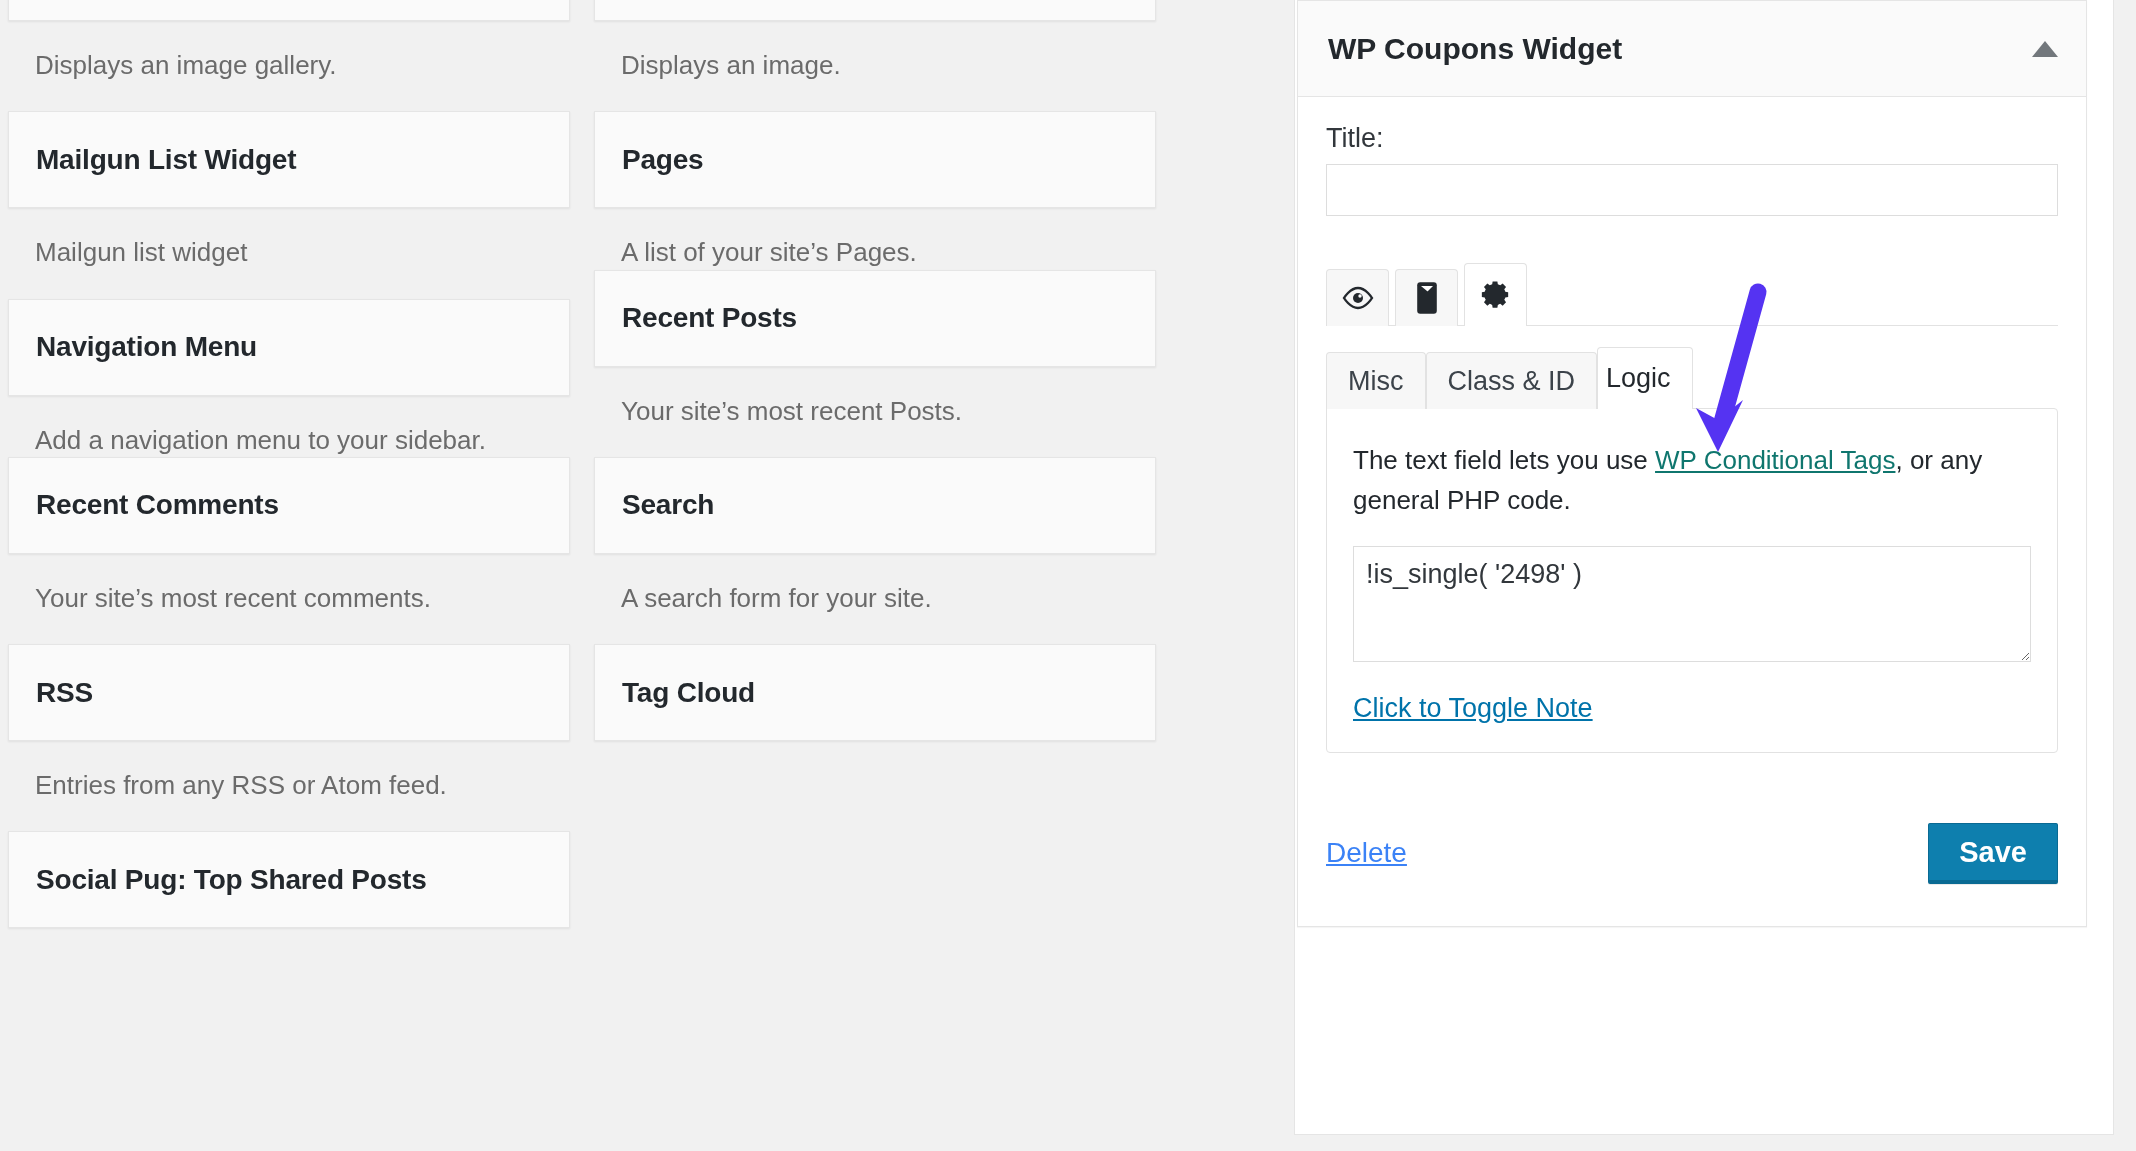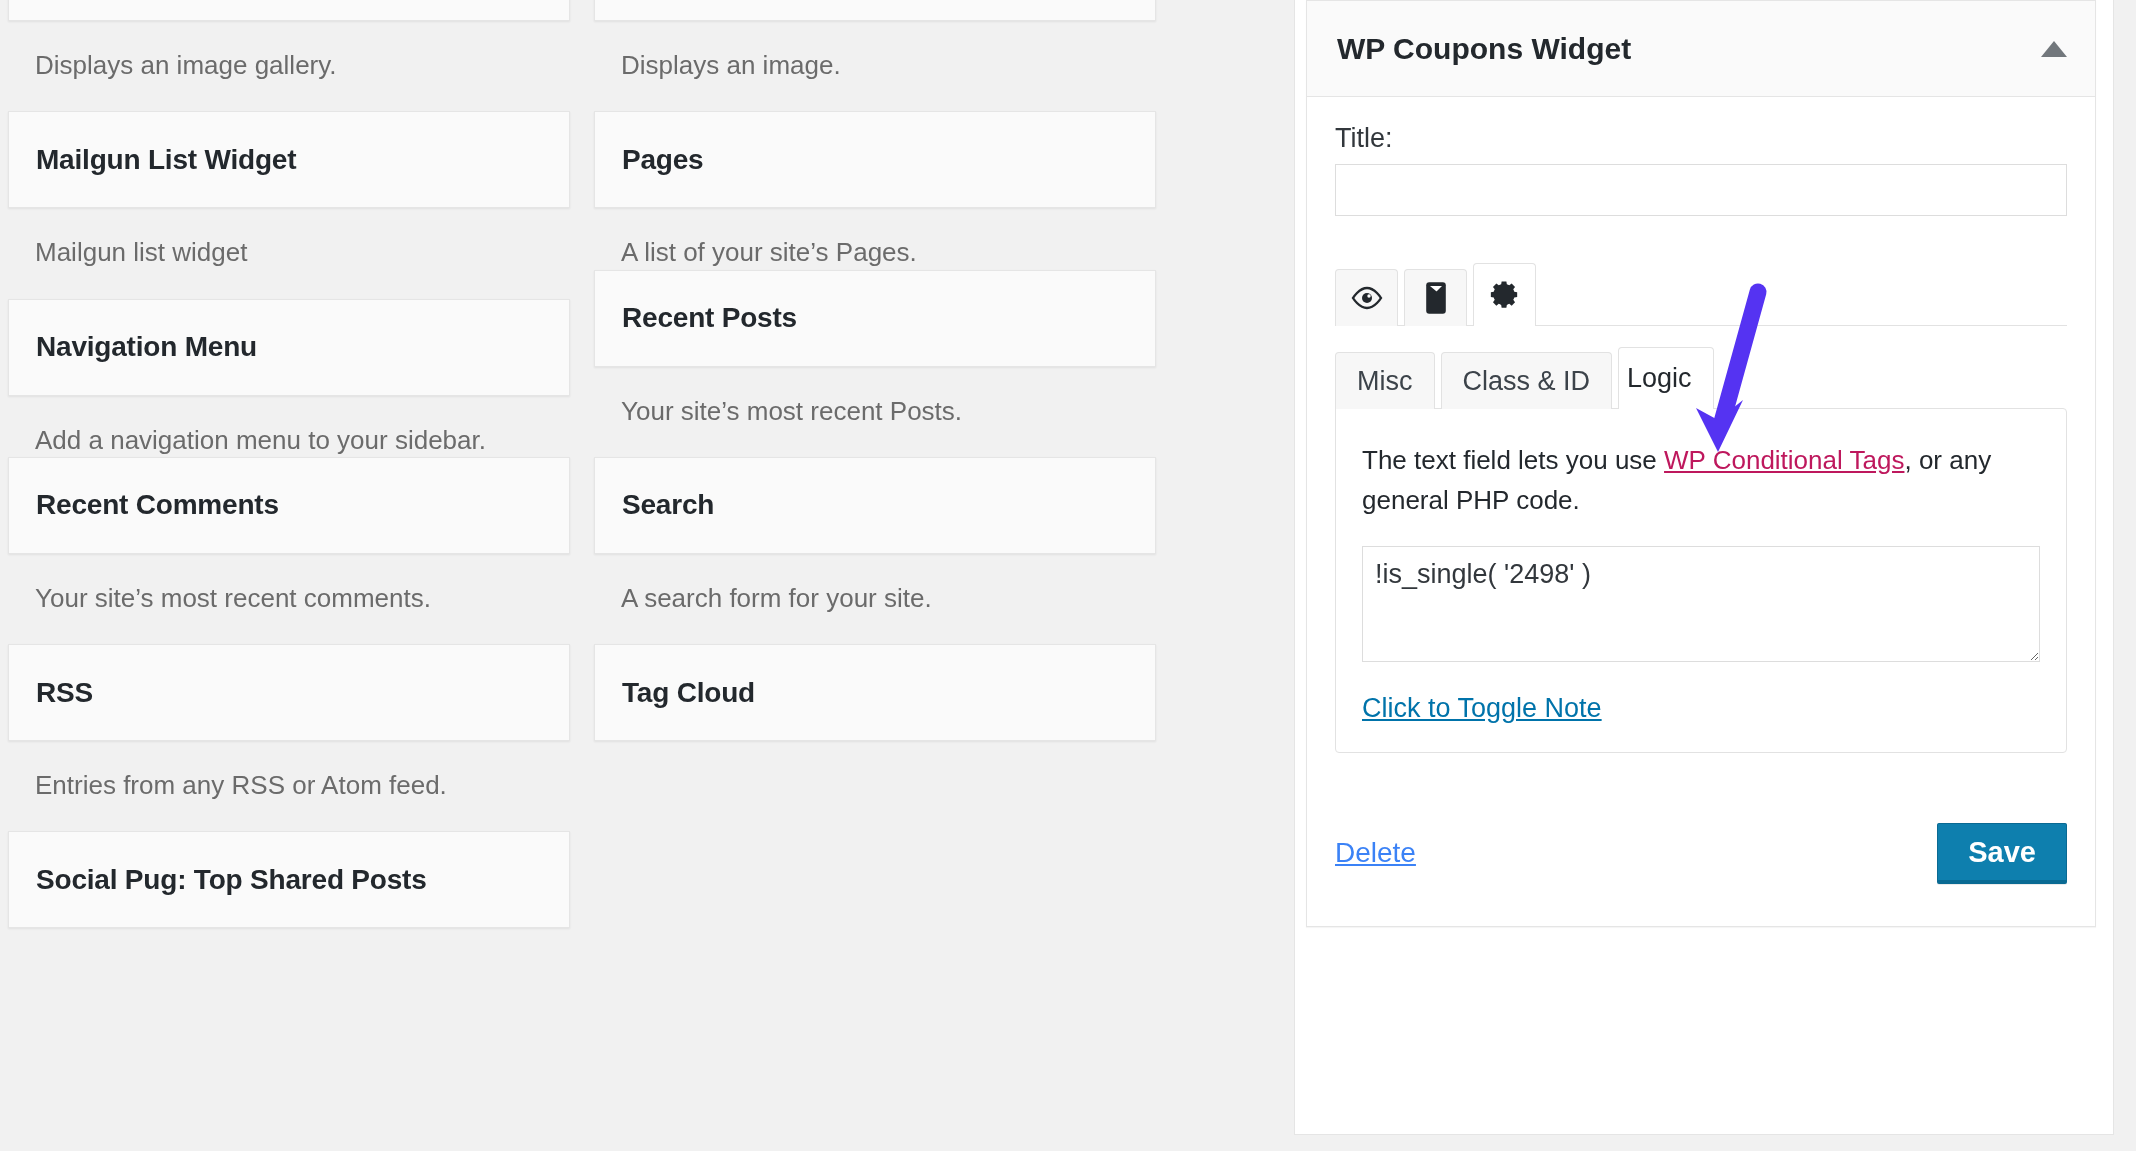--- a/index.html
+++ b/index.html
@@ -89,21 +89,21 @@
     width: 820px;
     height: 1149px;
     background: #ffffff;
     box-sizing: border-box;
     border: 1px solid #e5e5e5;
     border-top: none;
   }
 
   .widget-box {
     position: absolute;
-    left: 11px;
+    left: 2px;
     top: 14px;
     width: 790px;
     background: #ffffff;
     border: 1px solid #e5e5e5;
     box-sizing: border-box;
     box-shadow: 0 1px 1px rgba(0,0,0,0.04);
   }
   .widget-box-head {
     height: 96px;
     background: #fafafa;
@@ -191,21 +191,20 @@
     position: relative;
     z-index: 2;
   }
   .text-tab {
     height: 57px;
     box-sizing: border-box;
     border: 1px solid #e2e2e2;
     border-bottom: none;
     background: #f7f7f7;
     border-radius: 4px 4px 0 0;
-    margin-right: 6px;
     padding: 0 21px;
     display: flex;
     align-items: center;
     font-size: 27px;
     color: #3c434a;
     cursor: pointer;
   }
   .text-tab.active {
     background: #ffffff;
     height: 62px;
@@ -225,21 +224,21 @@
     box-sizing: border-box;
   }
   .panel-help {
     font-size: 26px;
     color: #23282d;
     line-height: 1.52;
     margin: 0 0 26px 0;
     max-width: 660px;
   }
   .panel-help a {
-    color: #be185d;
+    color: #0f766e;
   }
   .logic-textarea {
     width: 100%;
     height: 116px;
     box-sizing: border-box;
     border: 1px solid #ddd;
     background: #fff;
     font-family: "Liberation Sans", sans-serif;
     font-size: 27px;
     color: #32373c;

